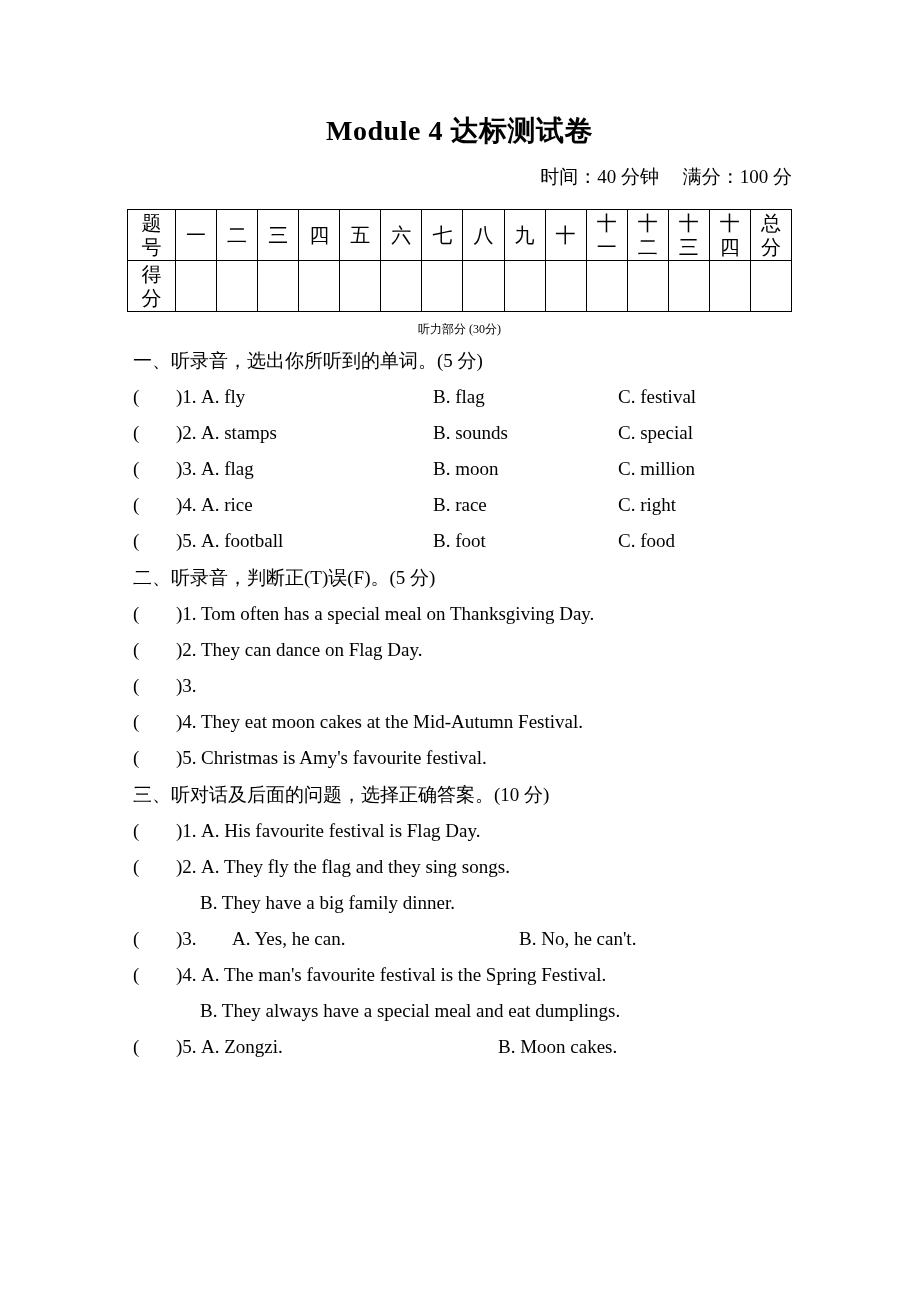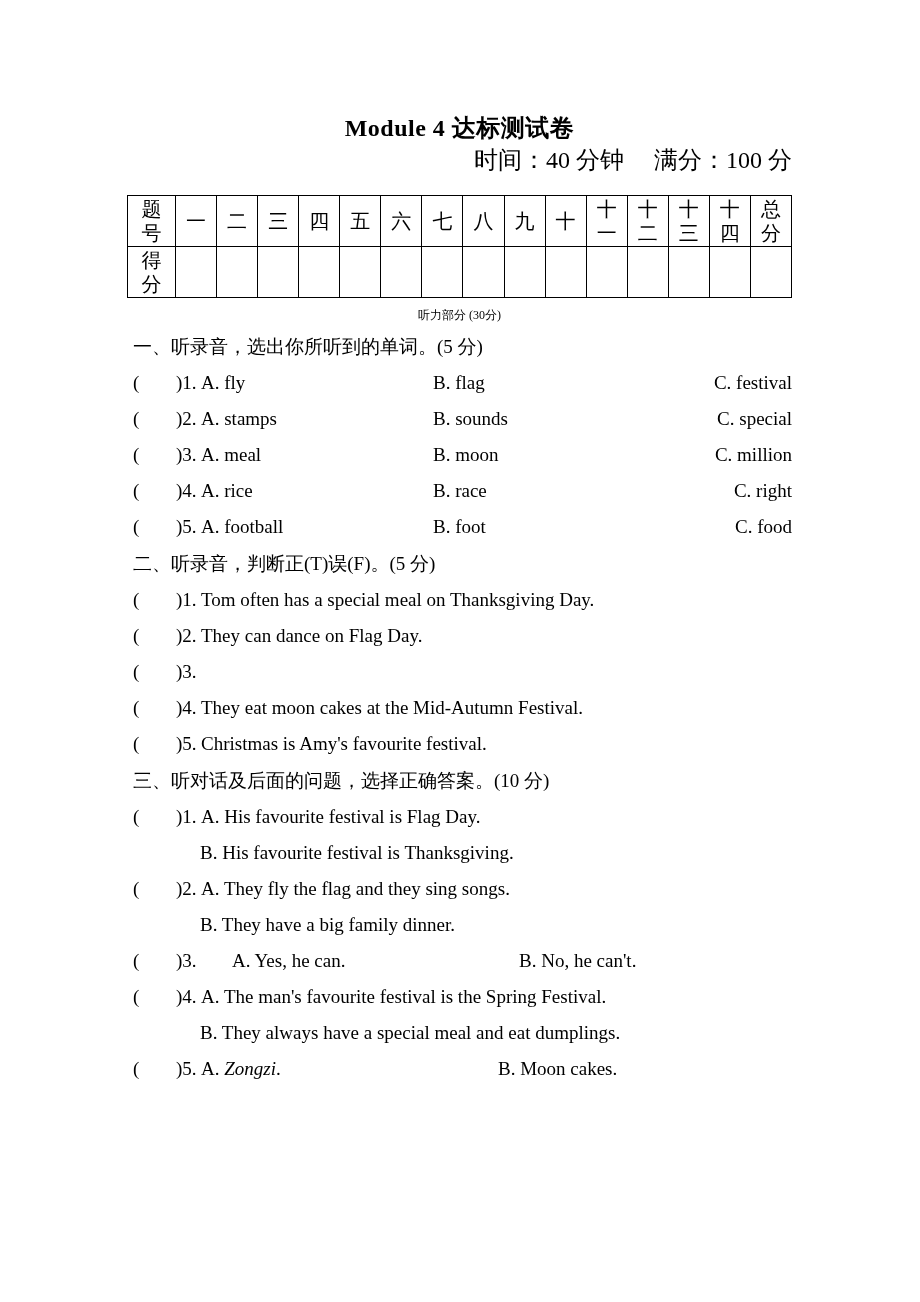--- a/index.html
+++ b/index.html
@@ -5,45 +5,45 @@
   * { margin:0; padding:0; box-sizing:border-box; }
   html, body { background:#ffffff; }
   body {
     width:920px; height:1302px;
     font-family:"Liberation Serif","DejaVu Serif",serif;
     color:#000; font-size:19px;
     overflow:hidden;
   }
   .page { padding:112px 128px 0 127px; }
 
-  .doc-title { font-size:24px; font-weight:bold; text-align:center; letter-spacing:0.5px; }
-  .meta-line { text-align:right; font-size:24px; }
+  .doc-title { font-size:28px; font-weight:bold; text-align:center; letter-spacing:0.5px; }
+  .meta-line { text-align:right; margin-top:14px; font-size:19px; }
 
   table.score-table { border-collapse:collapse; table-layout:fixed; width:100%; margin-top:19px; }
   table.score-table td {
     border:1px solid #000; height:48px; text-align:center; vertical-align:middle;
     font-size:20px; padding:1px;
   }
   .cellstack { display:inline-block; width:1.15em; word-break:break-all; line-height:1.2; text-align:center; }
 
   .listening-title { text-align:center; margin:9px 0 4px; font-size:12px; }
 
   .sec-title { height:37px; line-height:37px; padding-left:6px; }
 
   .q-row { display:flex; align-items:center; height:36px; padding-left:6px; }
   .paren { flex:0 0 43px; }
   .qnum  { flex:0 0 25px; }
   .optA  { flex:0 0 232px; }
   .optB  { flex:0 0 185px; }
-  .optC  { flex:1 1 auto;text-align:right; }
+  .optC  { flex:1 1 auto; }
   .optA-inline3 { flex:0 0 287px;margin-left:31px; }
   .optA-inline5 { flex:0 0 297px; }
   .q-text { flex:1 1 auto; }
   .b-line { padding-left:73px; }
-  .it { font-style:italic; }
+  .it { }
 </style>
 </head>
 <body>
 
 <div class="page">
 
   <div class="doc-title">Module 4 达标测试卷</div>
   <div class="meta-line">时间：40 分钟　 满分：100 分</div>
 
   <table class="score-table">
@@ -119,21 +119,21 @@
   <div class="q-row">
     <span class="paren">(</span>
     <span class="qnum">)2.</span>
     <span class="optA">A. stamps</span>
     <span class="optB">B. sounds</span>
     <span class="optC">C. special</span>
   </div>
   <div class="q-row">
     <span class="paren">(</span>
     <span class="qnum">)3.</span>
-    <span class="optA">A. meal</span>
+    <span class="optA">A. flag</span>
     <span class="optB">B. moon</span>
     <span class="optC">C. million</span>
   </div>
   <div class="q-row">
     <span class="paren">(</span>
     <span class="qnum">)4.</span>
     <span class="optA">A. rice</span>
     <span class="optB">B. race</span>
     <span class="optC">C. right</span>
   </div>
@@ -172,23 +172,20 @@
     <span class="q-text">Christmas is Amy's favourite festival.</span>
   </div>
 
   <div class="sec-title">三、听对话及后面的问题，选择正确答案。(10 分)</div>
 
   <div class="q-row">
     <span class="paren">(</span>
     <span class="qnum">)1.</span>
     <span class="q-text">A. His favourite festival is Flag Day.</span>
   </div>
-  <div class="q-row b-line">
-    <span class="q-text">B. His favourite festival is Thanksgiving.</span>
-  </div>
 
   <div class="q-row">
     <span class="paren">(</span>
     <span class="qnum">)2.</span>
     <span class="q-text">A. They fly the flag and they sing songs.</span>
   </div>
   <div class="q-row b-line">
     <span class="q-text">B. They have a big family dinner.</span>
   </div>
 

